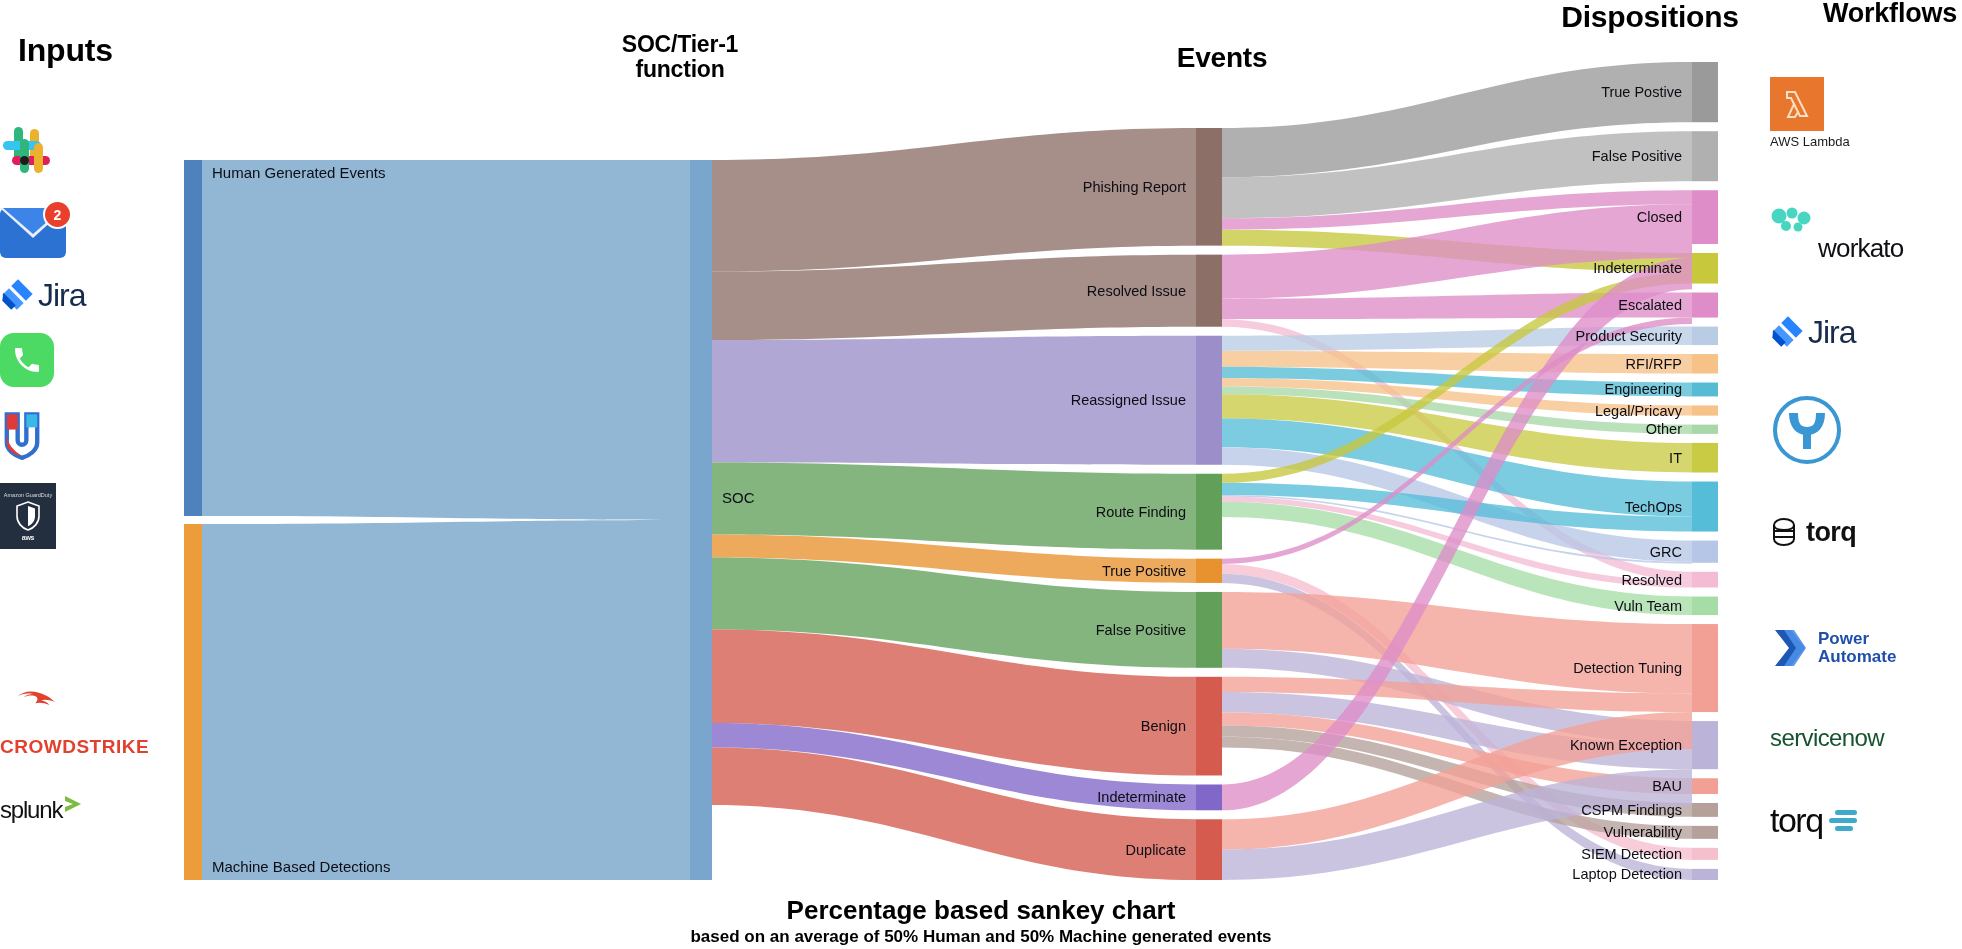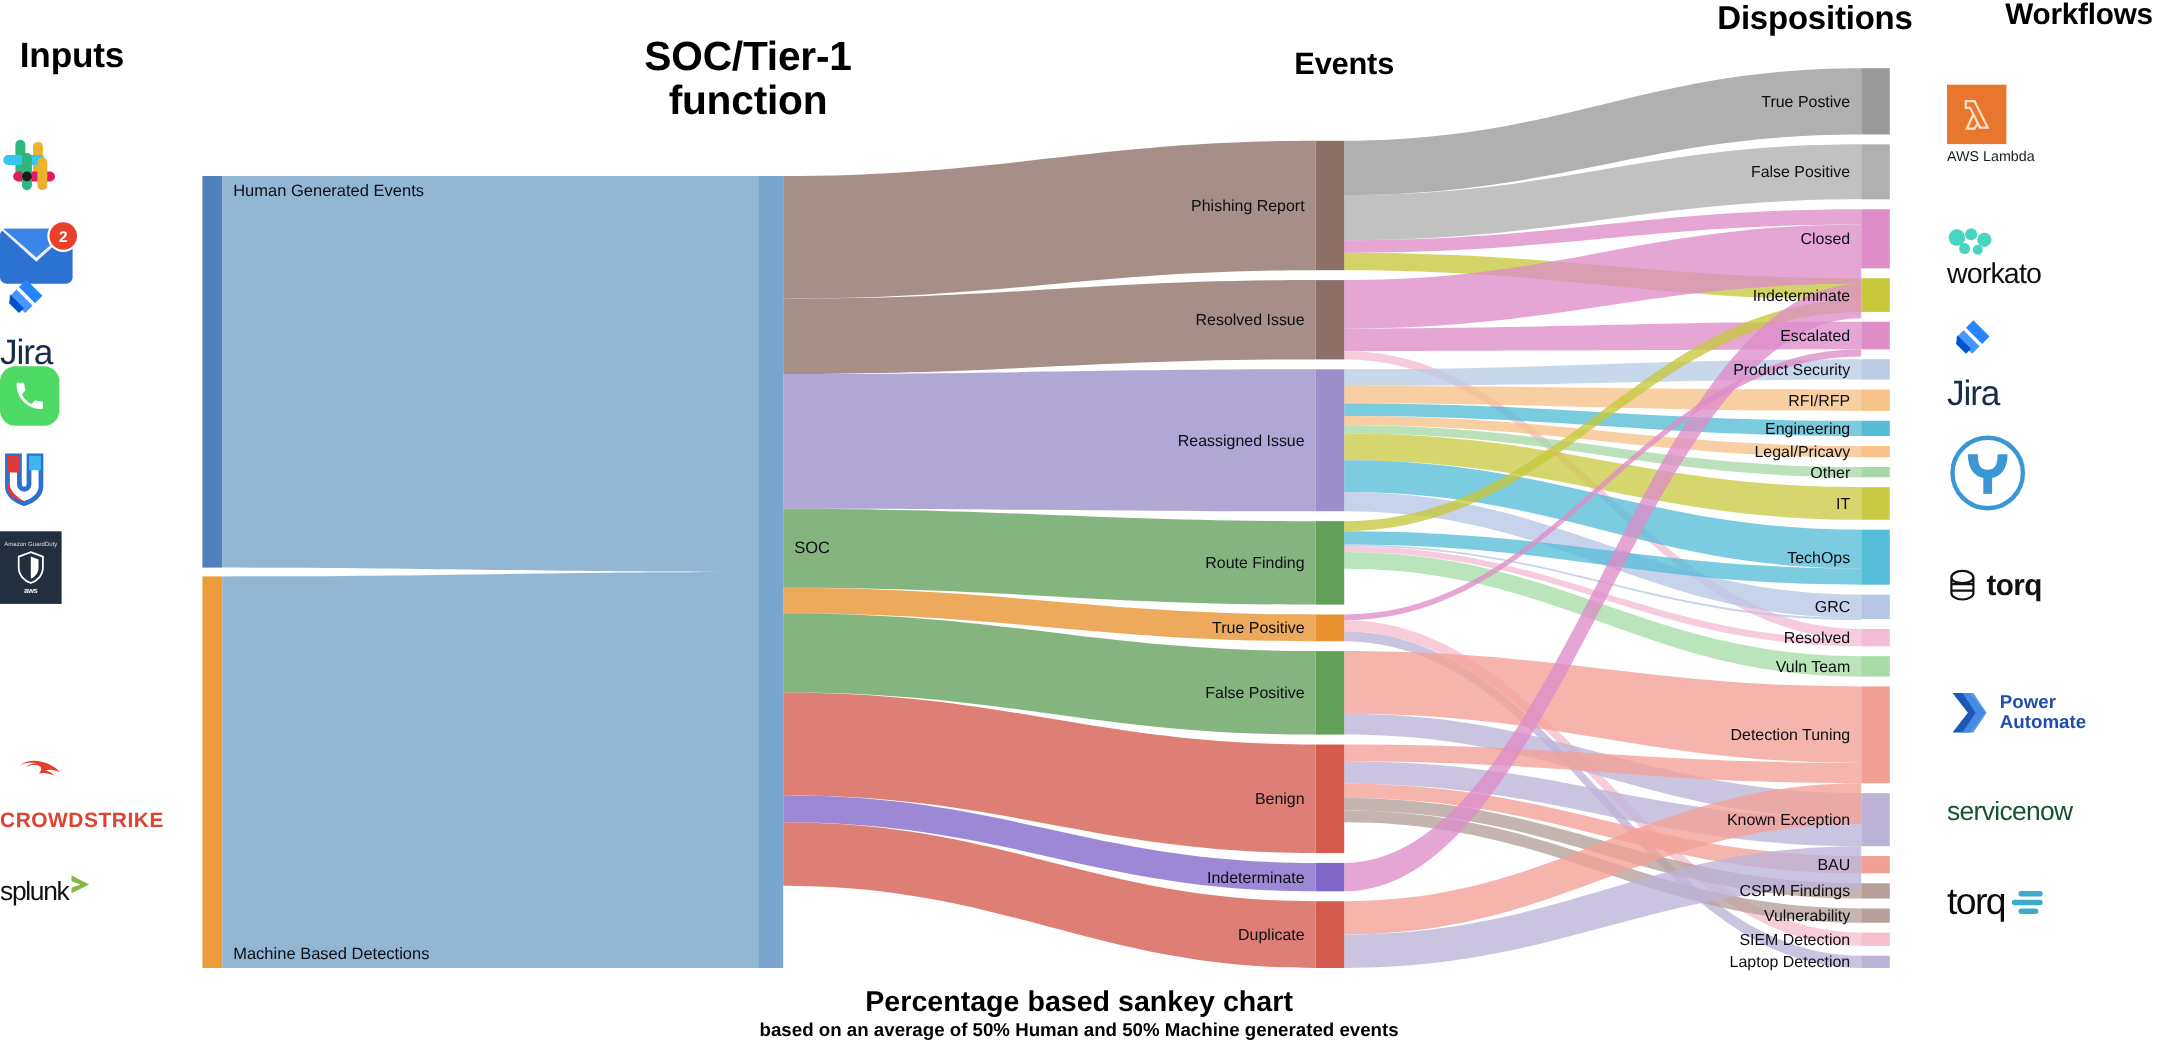--- a/index.html
+++ b/index.html
@@ -1,20 +1,20 @@
 <!DOCTYPE html>
 <html><head>
 <meta charset="utf-8">
 <style>
   html,body{margin:0;padding:0;background:#fff;}
   body{width:1962px;height:949px;position:relative;overflow:hidden;
        font-family:"Liberation Sans","DejaVu Sans",sans-serif;color:#111;}
   .col-head{position:absolute;font-weight:bold;color:#000;letter-spacing:-0.2px;}
   #head-inputs{left:18px;top:32px;font-size:32px;}
-  #head-soc{left:570px;top:32px;font-size:37px;width:220px;text-align:center;line-height:1.08;font-weight:bold;}
+  #head-soc{left:570px;top:32px;font-size:23px;width:220px;text-align:center;line-height:1.08;font-weight:bold;}
   #head-outputs{left:1132px;top:42px;font-size:28px;width:180px;text-align:center;}
   #head-disp{left:1540px;top:0px;font-size:30px;width:220px;text-align:center;}
   #head-flows{left:1790px;top:-2px;font-size:27px;width:200px;text-align:center;}
 
   .logo-col{position:absolute;width:160px;left:0;top:0;}
   .logo-slot{position:absolute;left:0;width:160px;display:flex;flex-direction:column;
              align-items:flex-start;justify-content:center;}
   .wf-col .logo-slot{width:192px;}
   .wf-col{position:absolute;left:1770px;top:0;width:192px;}
   .logo-cap{font-size:13px;color:#1b1b1b;margin-top:3px;font-weight:400;}
@@ -32,33 +32,33 @@
   .slack i{position:absolute;border-radius:7px;display:block;}
   .mailbox{position:relative;width:66px;height:50px;}
   .mail-body{position:absolute;inset:0;background:#2c72d2;border-radius:6px;overflow:hidden;}
   .mail-flap{position:absolute;left:0;top:0;width:0;height:0;
      border-left:33px solid transparent;border-right:33px solid transparent;border-top:30px solid #e9f0fb;}
   .mail-flap2{position:absolute;left:3px;top:0;width:0;height:0;
      border-left:30px solid transparent;border-right:30px solid transparent;border-top:26px solid #3d84e8;}
   .mail-badge{position:absolute;right:-6px;top:-8px;width:25px;height:25px;border-radius:50%;
      background:#e8402a;color:#fff;font-size:14px;font-weight:bold;display:flex;align-items:center;
      justify-content:center;border:2px solid #fff;}
-  .jira-row{display:flex;align-items:center;gap:14px;flex-direction:column;}
+  .jira-row{display:flex;align-items:center;gap:2px;}
   .jira-word{font-size:32px;color:#172b4d;font-family:"Liberation Sans",sans-serif;letter-spacing:-1px;}
   .phone{width:54px;height:54px;border-radius:14px;background:#4cd964;
      display:flex;align-items:center;justify-content:center;}
   .guardduty{width:56px;height:66px;background:#232f3e;display:flex;flex-direction:column;
      align-items:center;justify-content:center;gap:2px;}
   .gd-cap{font-size:5.5px;color:#d8dde3;}
   .aws-word{font-size:7px;color:#f0f2f4;font-weight:bold;letter-spacing:-0.3px;}
   .cs-word{font-size:19px;font-weight:bold;color:#e0422f;letter-spacing:0.5px;margin-top:28px;}
   .splunk-row{display:flex;align-items:baseline;}
   .splunk-word{font-size:24px;color:#111;letter-spacing:-1.2px;}
   .lambda-box{width:54px;height:54px;background:#e8762d;display:flex;align-items:center;justify-content:center;}
-  .workato-word{font-size:26px;color:#0f0f14;letter-spacing:-0.8px;}
+  .workato-word{font-size:26px;color:#0f0f14;letter-spacing:-0.8px;margin-left:48px;}
   .tines-row{display:flex;align-items:center;gap:8px;}
   .tines-word{font-size:27px;color:#111;letter-spacing:-0.6px;font-weight:bold;}
   .pa-row{display:flex;align-items:center;gap:8px;}
   .pa-word{font-size:17px;font-weight:bold;color:#1f4faa;line-height:1.05;}
   .snow-word{font-size:24px;color:#14532d;letter-spacing:-0.6px;}
   .torq-row{display:flex;align-items:center;gap:6px;}
   .torq-word{font-size:34px;color:#0b0b0b;letter-spacing:-1.5px;}
 </style>
 </head>
 <body>

